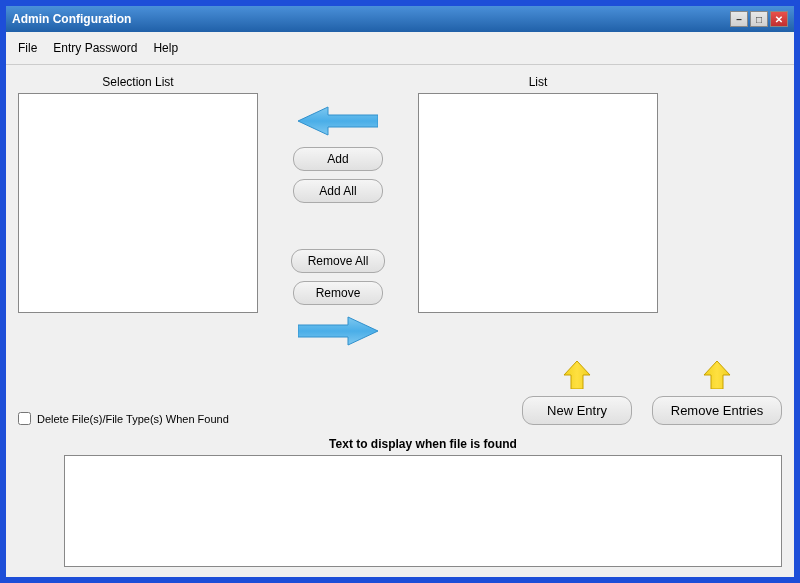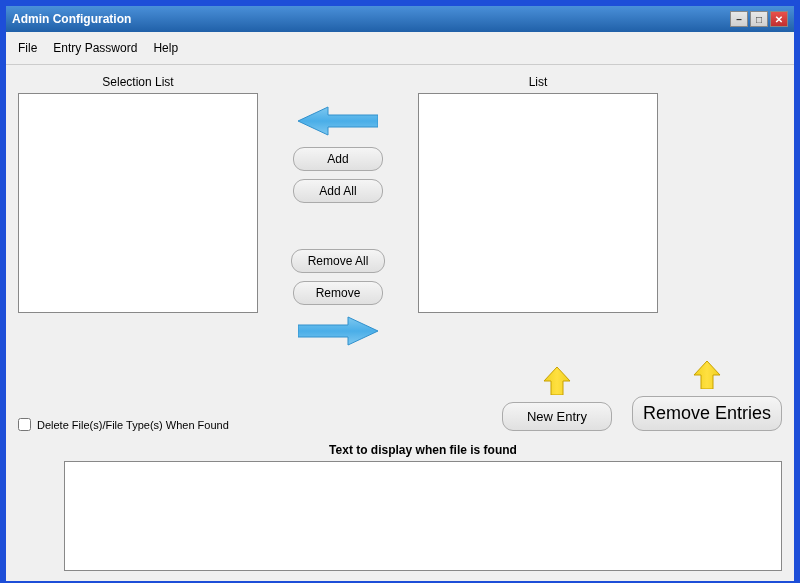--- a/index.html
+++ b/index.html
@@ -321,21 +321,21 @@
               <defs>
                 <linearGradient id="yellowGrad2" x1="0" y1="0" x2="1" y2="0">
                   <stop offset="0%" stop-color="#f0d020"></stop>
                   <stop offset="50%" stop-color="#ffe040"></stop>
                   <stop offset="100%" stop-color="#f0d020"></stop>
                 </linearGradient>
               </defs>
               <polygon points="15,0 28,14 21,14 21,28 9,28 9,14 2,14" fill="url(#yellowGrad2)" stroke="#c8a000" stroke-width="1"></polygon>
             </svg>
           </div>
-          <button class="btn" style="min-width:130px; padding:6px 10px; font-size:18px;">Remove Entries</button>
+          <button class="btn" style="min-width:130px; padding:6px 10px; font-size:13px;">Remove Entries</button>
         </div>
       </div>
     </div>
 
     <div class="text-display-section">
       <div class="text-display-label">Text to display when file is found</div>
       <div class="text-display-box"></div>
     </div>
 
   </div>

